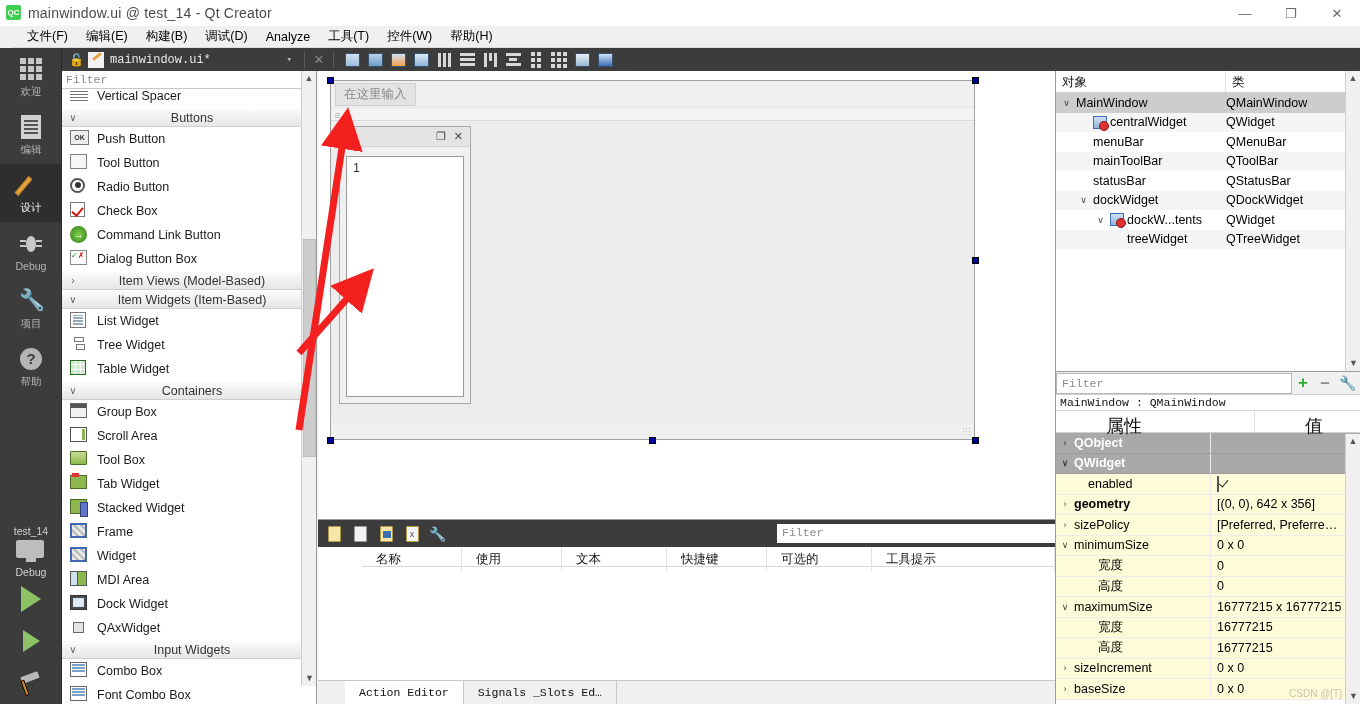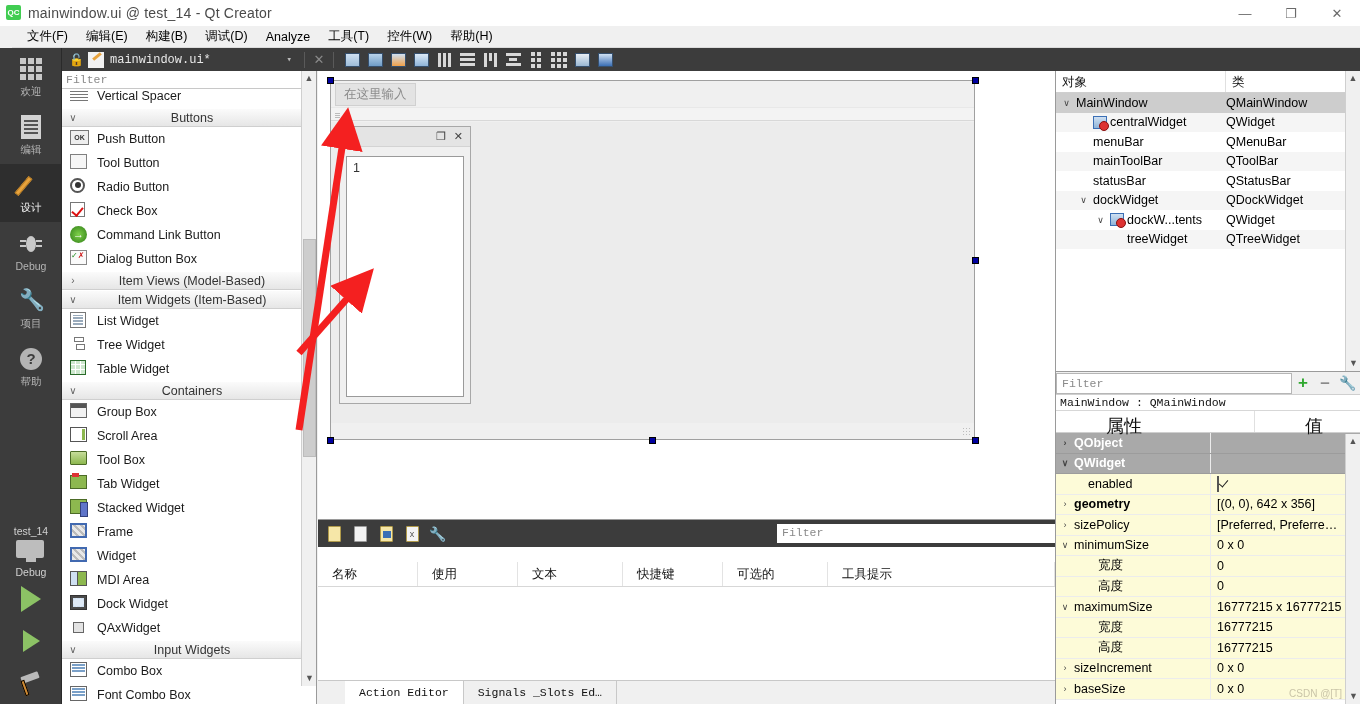--- a/index.html
+++ b/index.html
@@ -231,21 +231,21 @@
   .ae-toolbar { height:27px; background:#3c3c3c; display:flex; align-items:center; padding-left:6px; gap:6px;}
   .ae-ico { width:20px; height:20px; display:flex; align-items:center; justify-content:center;}
   .ae-page { width:13px;height:16px;background:#f6e7a8;border:1px solid #b09a4a;border-radius:1px;}
   .ae-page.dim { background:#f2f2f2; border-color:#9a9a9a;}
   .ae-page.blue { background:#f6e7a8; position:relative;}
   .ae-page.blue:after{content:"";position:absolute;left:2px;top:4px;width:8px;height:7px;background:#3b6fb5;}
   .ae-page.x { background:#f4f4f4; color:#555; font-size:9px; display:flex;align-items:center;justify-content:center;}
   .ae-wrench { color:#d0d0d0; font-size:14px;}
   .ae-filter { margin-left:auto; width:278px; height:19px; background:#fff;
     font-family:"Liberation Mono",monospace; font-size:11.5px; color:#8a8a8a; padding:2px 5px;}
-  .ae-head { height:40px; display:flex; align-items:flex-end; border-bottom:1px solid #d7d7d7; background:#fff;}
+  .ae-head { height:20px; display:flex; align-items:flex-start; border-bottom:1px solid #d7d7d7; background:#fff;margin-left:44px;}
   .ae-th { font-size:12.5px; color:#111; padding-left:14px; border-right:1px solid #e3e3e3; height:24px;
     display:flex; align-items:center;}
   .ae-body { height:110px; background:#fff;}
   .ae-tabs { position:absolute; left:0; bottom:0; width:737px; height:24px;
     background:#f0f0f0; border-top:1px solid #c8c8c8; display:flex; align-items:stretch;padding-left:27px;}
   .ae-tab { font-family:"Liberation Mono",monospace; font-size:11.5px; color:#111;
     display:flex; align-items:center; padding:0 14px; border-right:1px solid #c8c8c8;}
   .ae-tab.active { background:#fff; }
 
   

